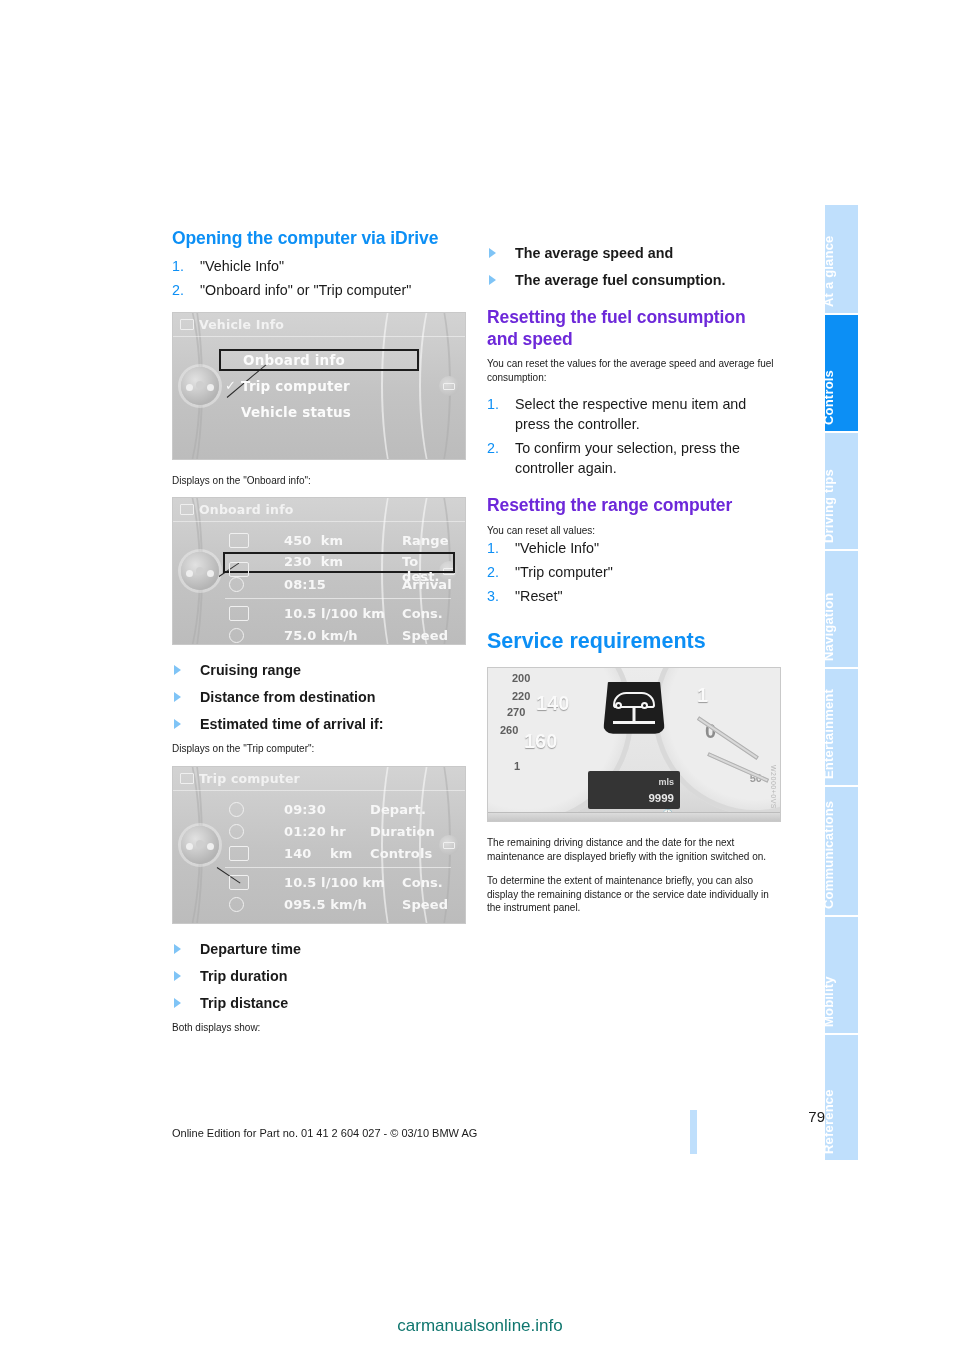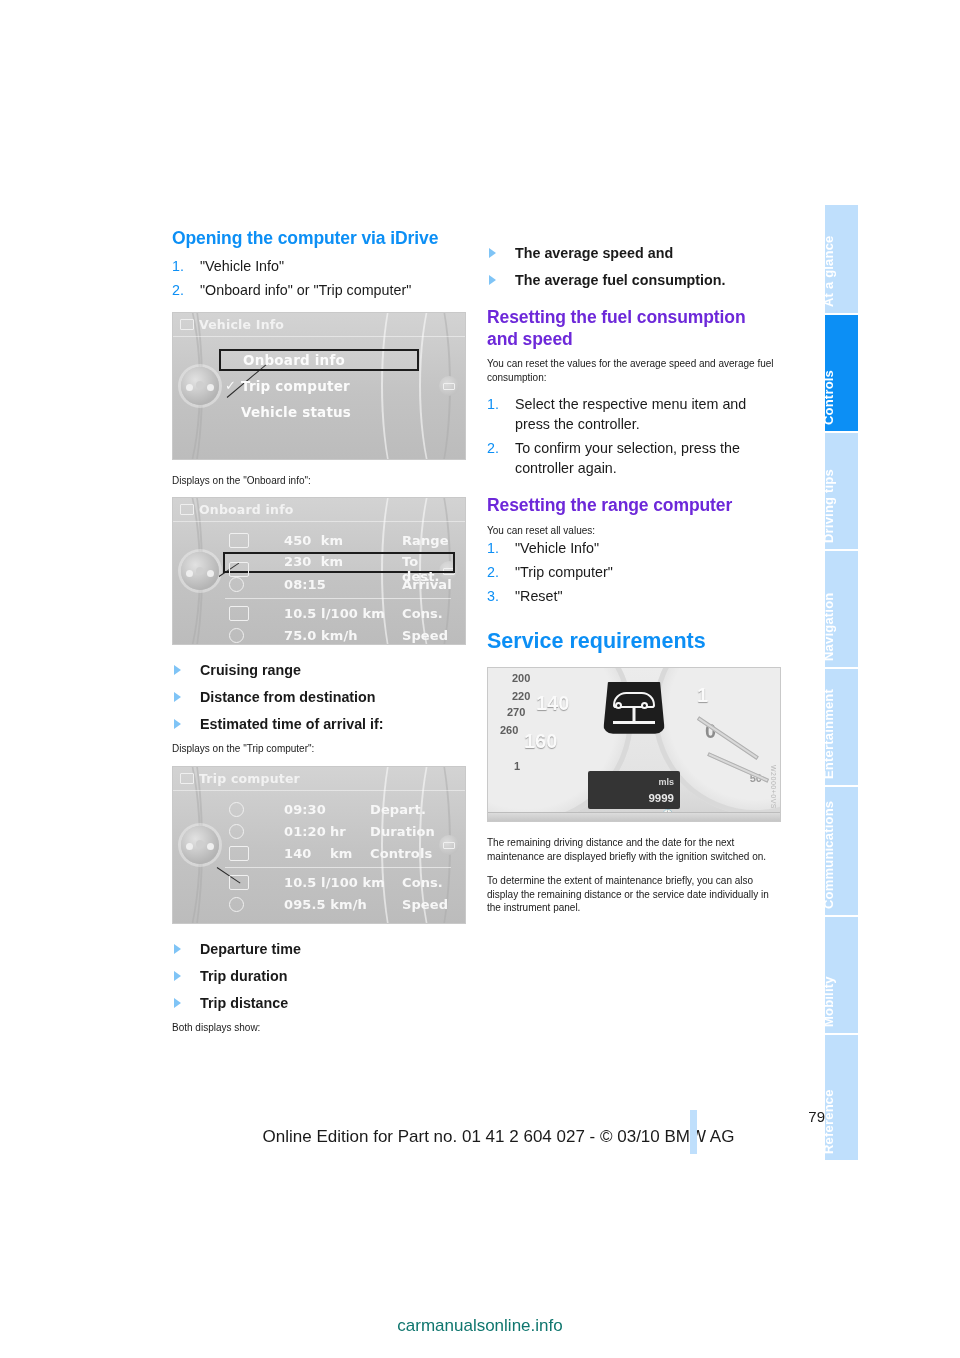--- a/index.html
+++ b/index.html
@@ -359,22 +359,22 @@
   .footer {
     position: absolute;
     left: 172px; top: 1108px; width: 653px;
     text-align: right;
   }
   .footer .pgnum {
     font-size: 15px; color: #1a1a1a; font-weight: normal;
     margin-bottom: 2px;
   }
   .footer .edition {
-    font-size: 17px; color: #1a1a1a;
-    text-align: center;
+    font-size: 11px; color: #1a1a1a;
+    text-align: left;
   }
   .footer-bar {
     position: absolute;
     left: 690px; top: 1110px;
     width: 7px; height: 44px;
     background: #bfdffc;
   }
   .watermark {
     position: absolute;
     left: 0; right: 0; top: 1316px;

